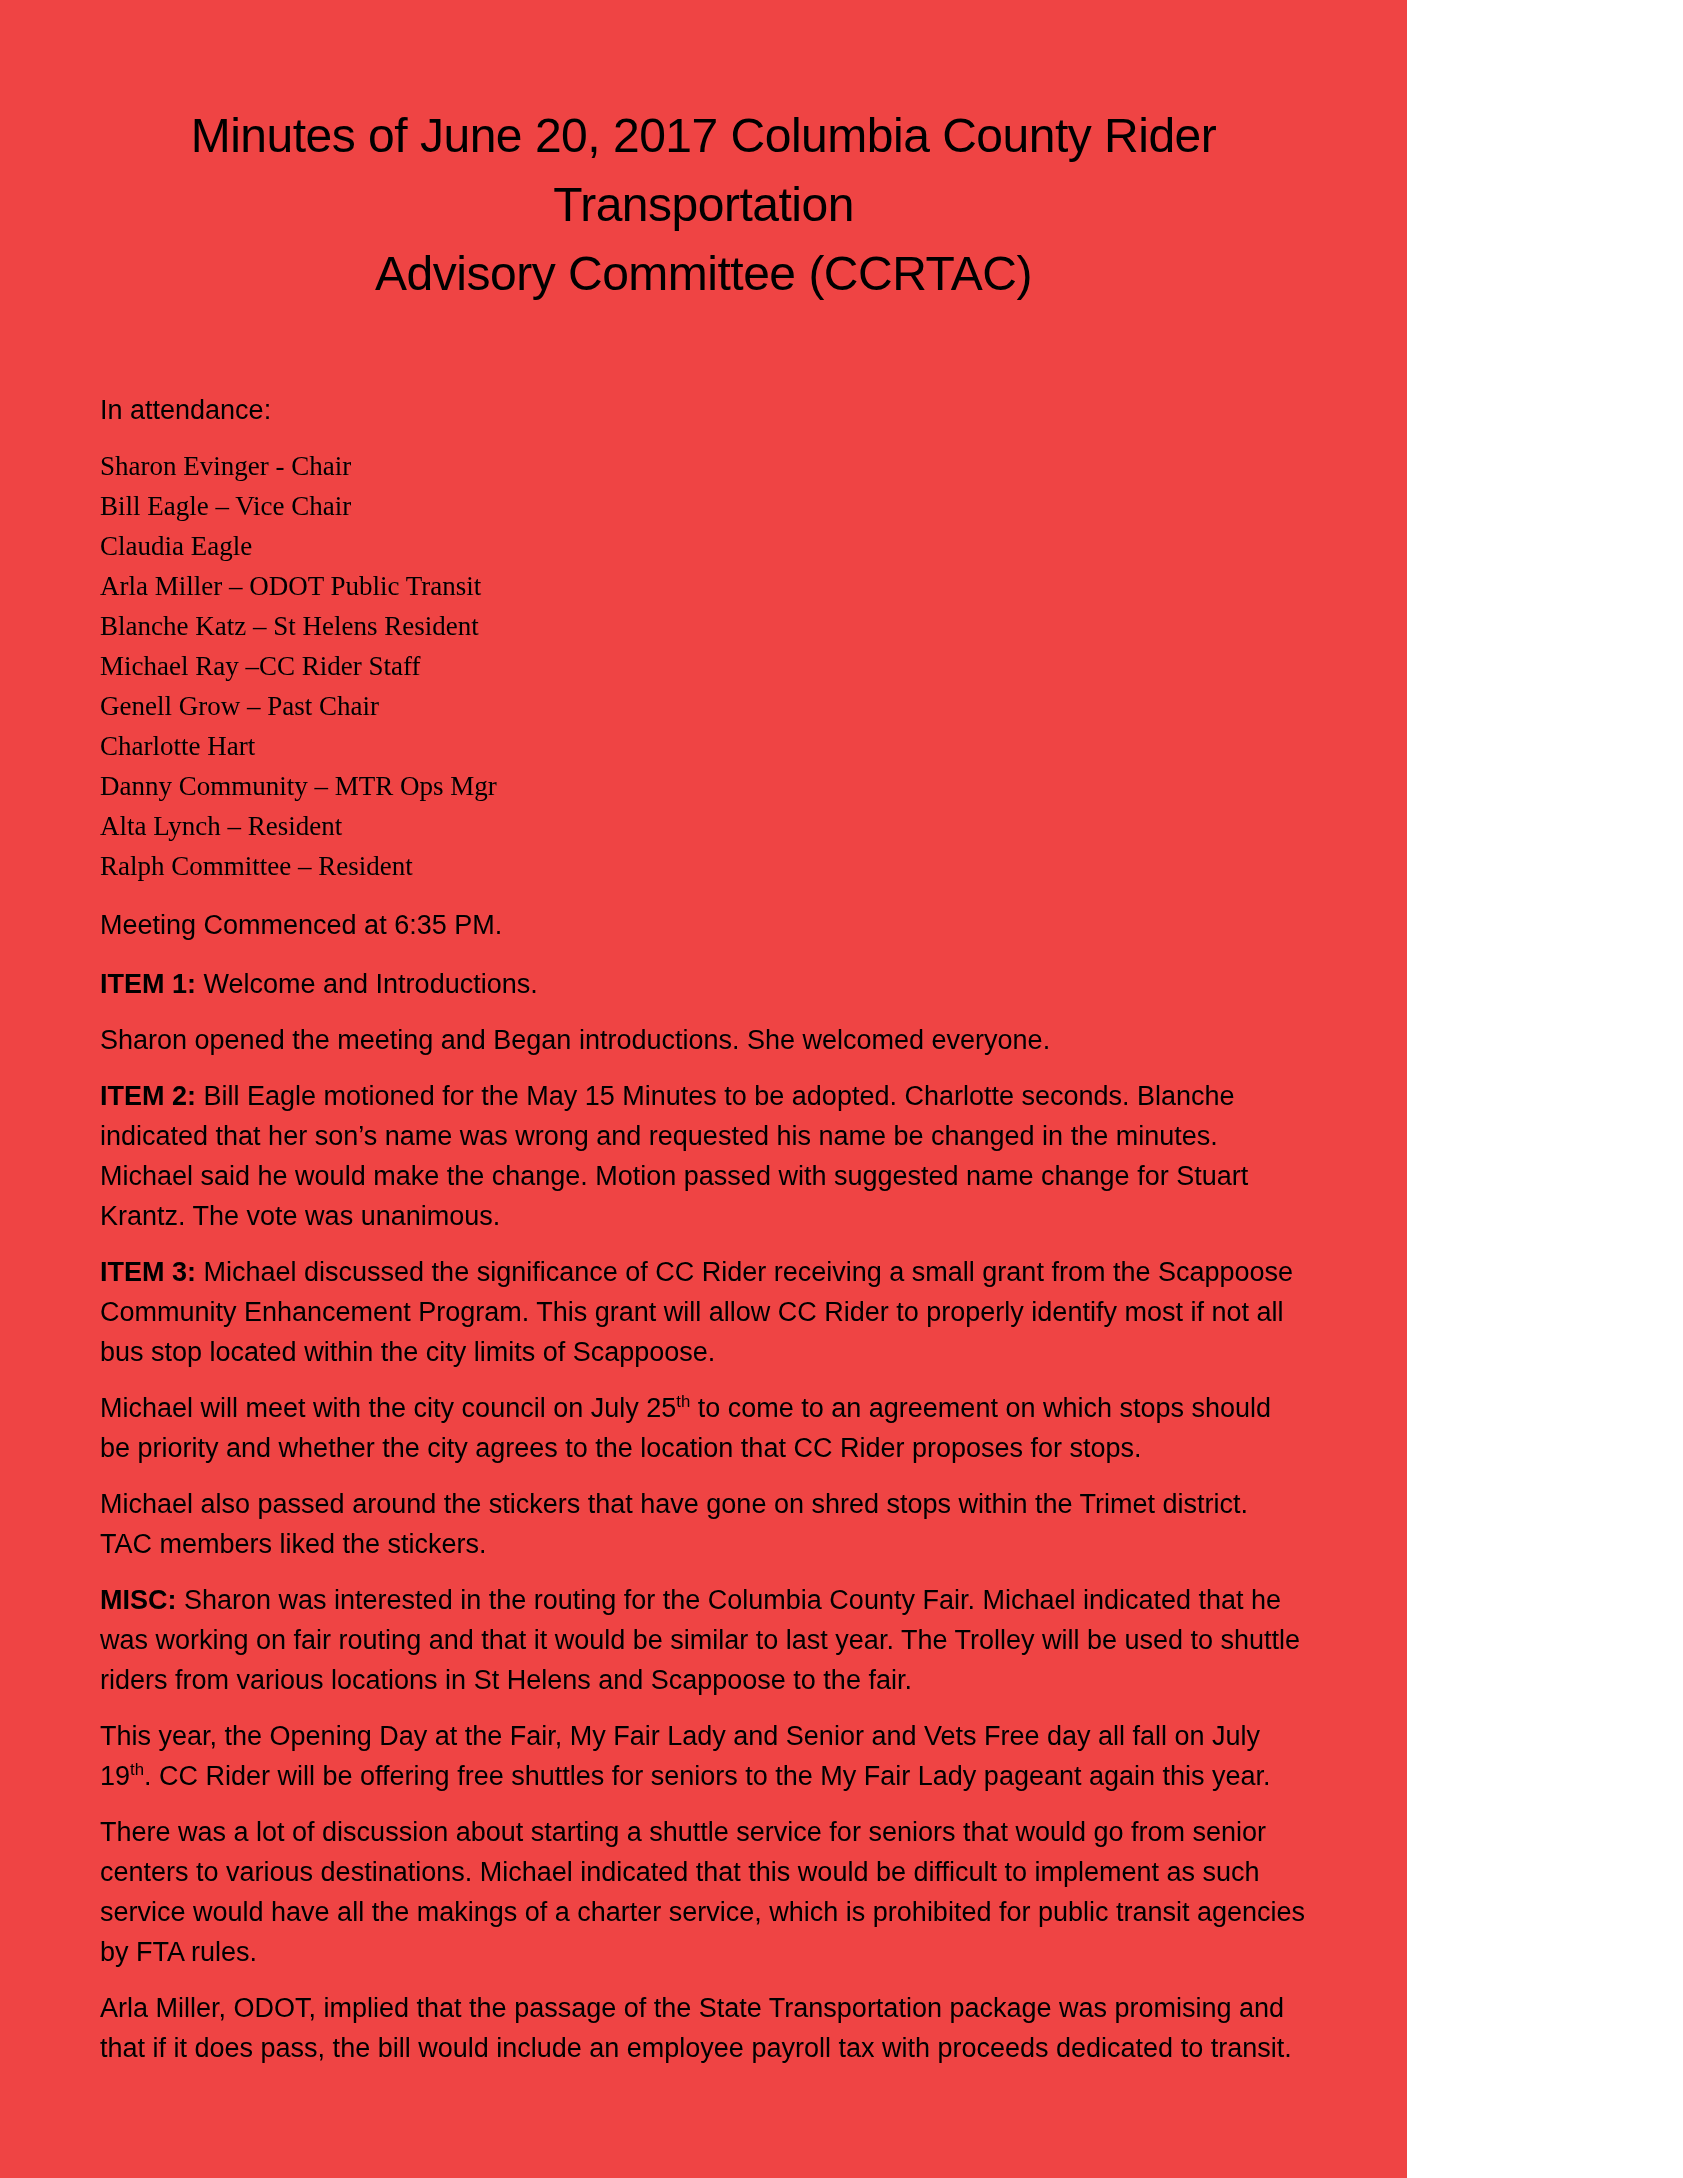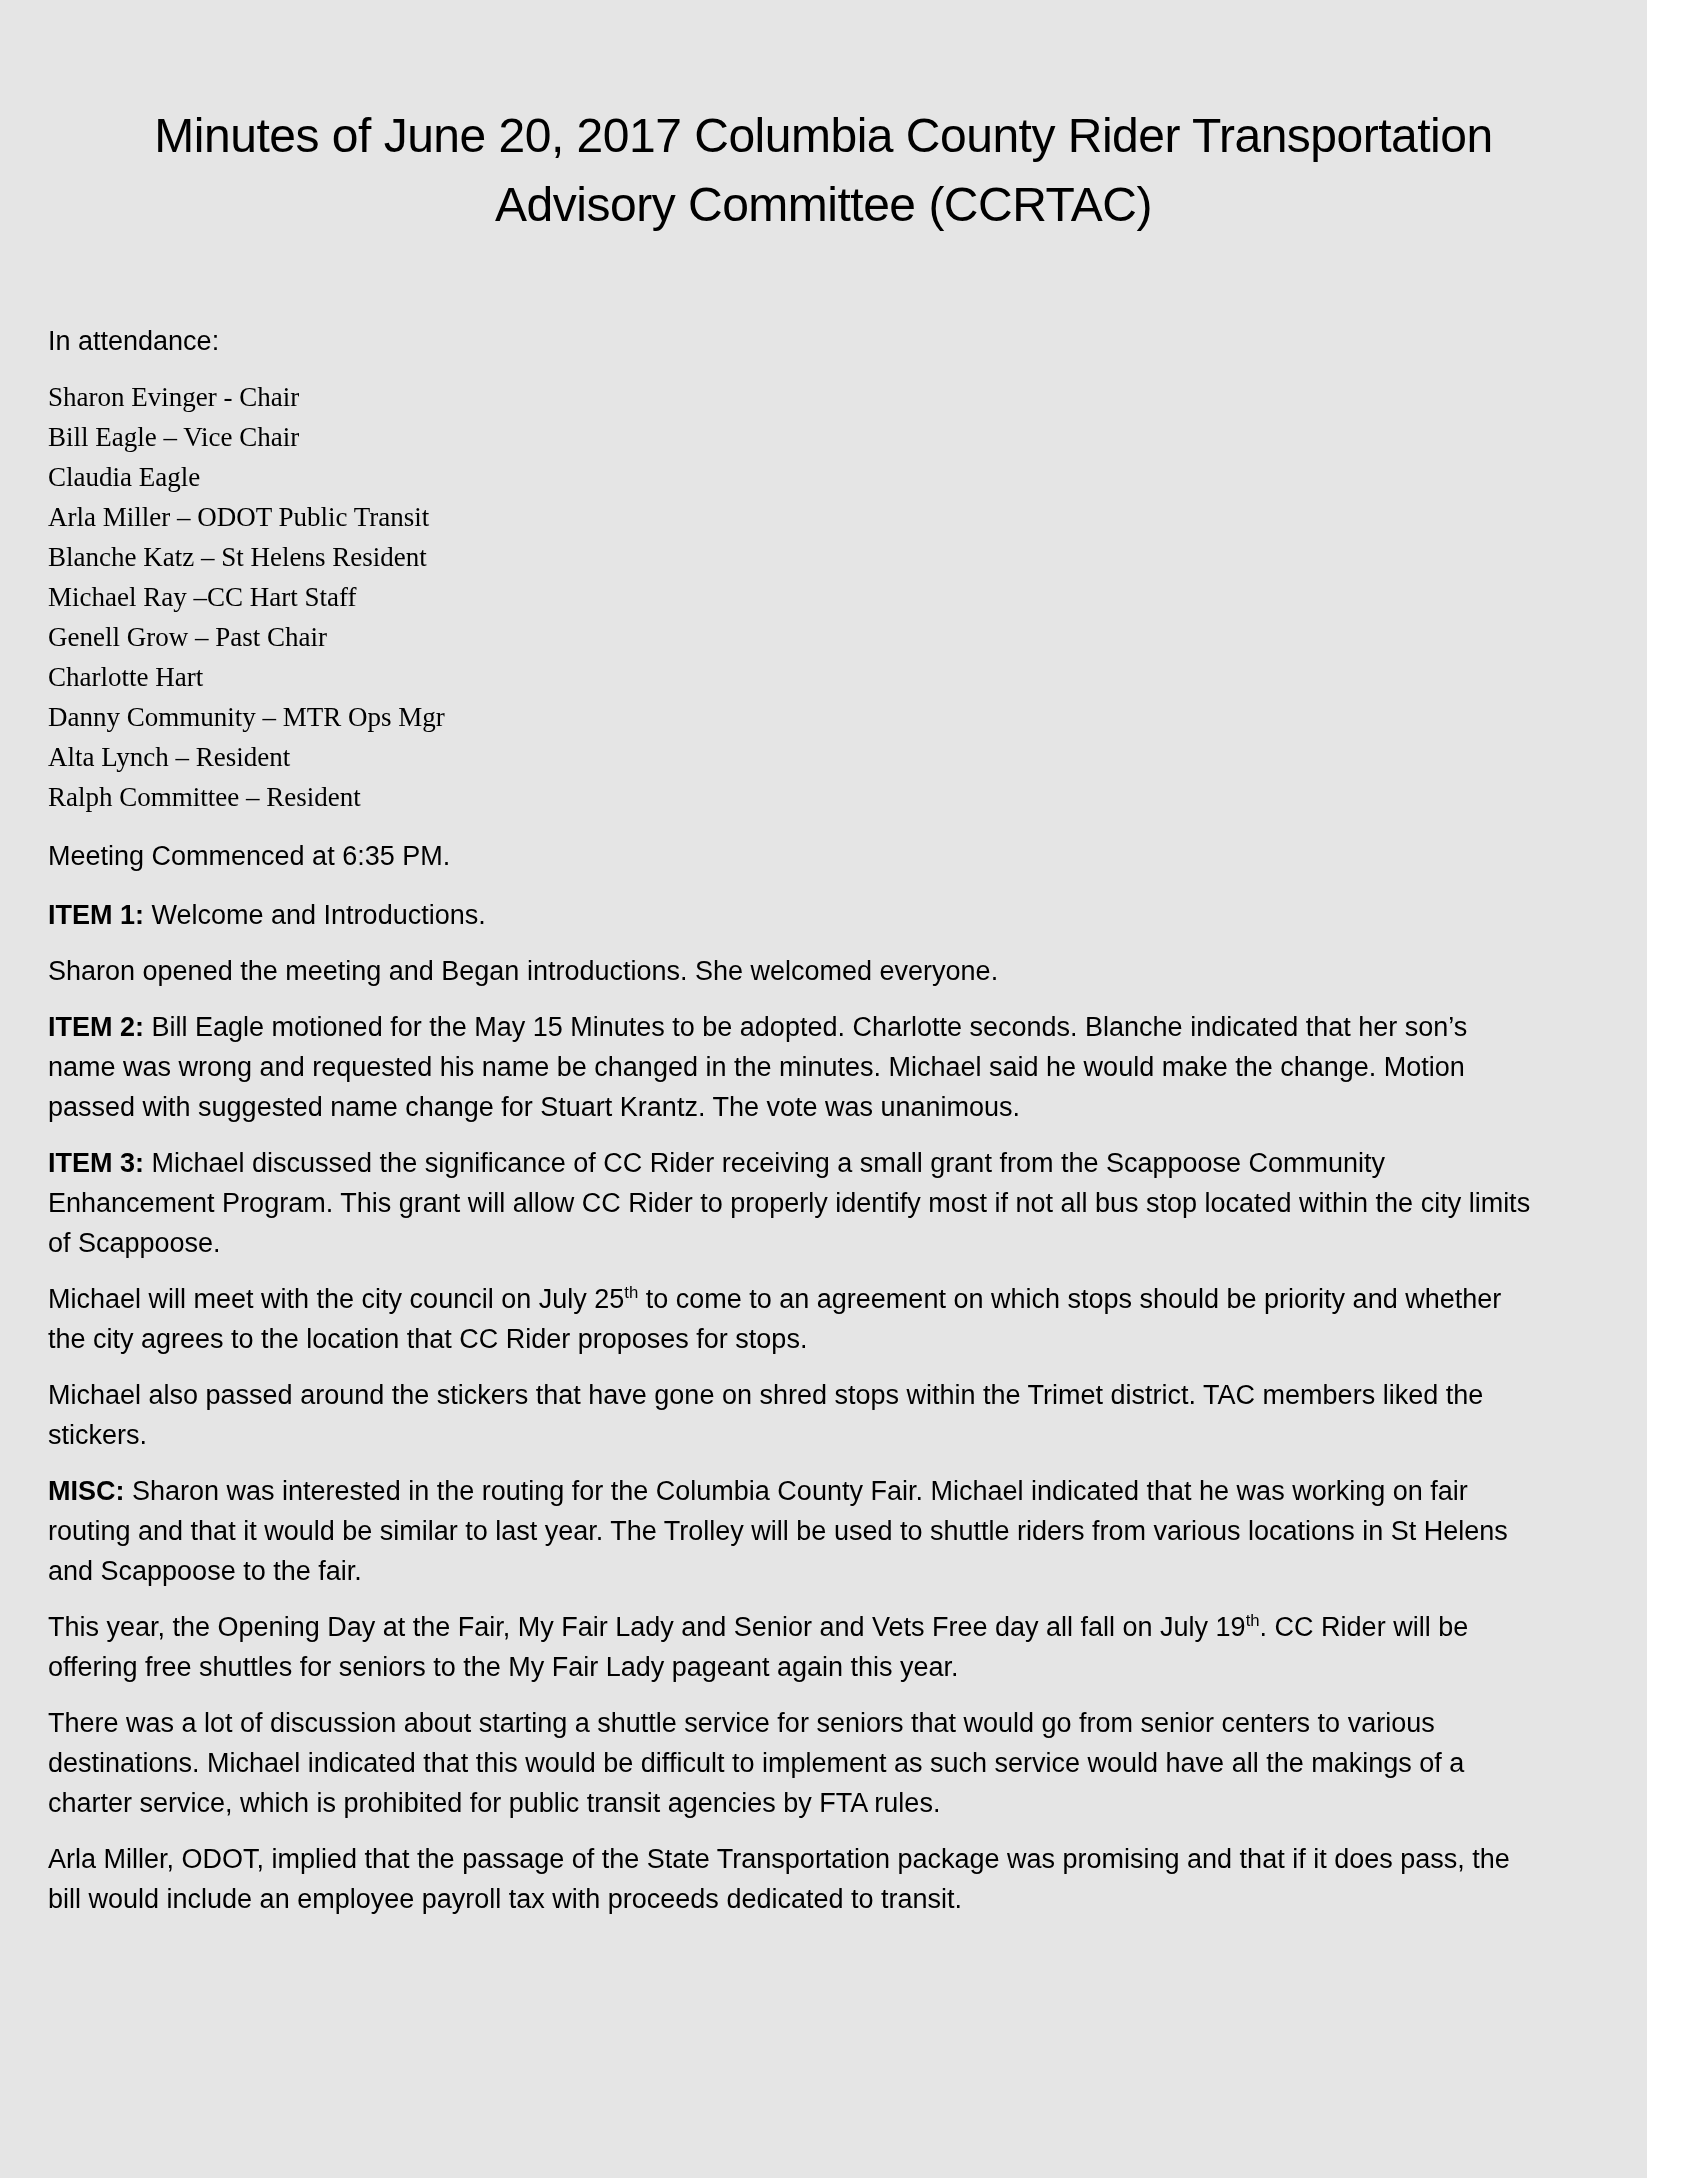--- a/index.html
+++ b/index.html
@@ -2,27 +2,27 @@
 <html><head>
 <meta charset="utf-8">
 <style>
   html, body {
     margin: 0;
     padding: 0;
     background: #ffffff;
   }
   .page {
     position: relative;
-    width: 1647px;
+    width: 1407px;
     height: 2178px;
     box-sizing: border-box;
-    background: #e5e5e5;
+    background: #ef4444;
     color: #000000;
     font-family: "Liberation Sans", "DejaVu Sans", sans-serif;
-    padding: 0 48px;
+    padding: 0 100px;
     overflow: hidden;
   }
   .title {
     font-size: 48px;
     line-height: 69px;
     font-weight: 400;
     text-align: center;
     margin: 101px 0 0 0;
     letter-spacing: -0.5px;
   }
@@ -66,21 +66,21 @@
   <div class="doc">
 
     <p class="attendance-heading">In attendance:</p>
 
     <div class="attendee-list">
         <div>Sharon Evinger - Chair</div>
         <div>Bill Eagle – Vice Chair</div>
         <div>Claudia Eagle</div>
         <div>Arla Miller – ODOT Public Transit</div>
         <div>Blanche Katz – St Helens Resident</div>
-        <div>Michael Ray –CC Hart Staff</div>
+        <div>Michael Ray –CC Rider Staff</div>
         <div>Genell Grow – Past Chair</div>
         <div>Charlotte Hart</div>
         <div>Danny Community – MTR Ops Mgr</div>
         <div>Alta Lynch – Resident</div>
         <div>Ralph Committee – Resident</div>
       </div>
 
     <p class="gap-before">Meeting Commenced at 6:35 PM.</p>
 
     <p class="gap-before"><span class="lbl">ITEM 1:</span><span> Welcome and Introductions.</span></p>

